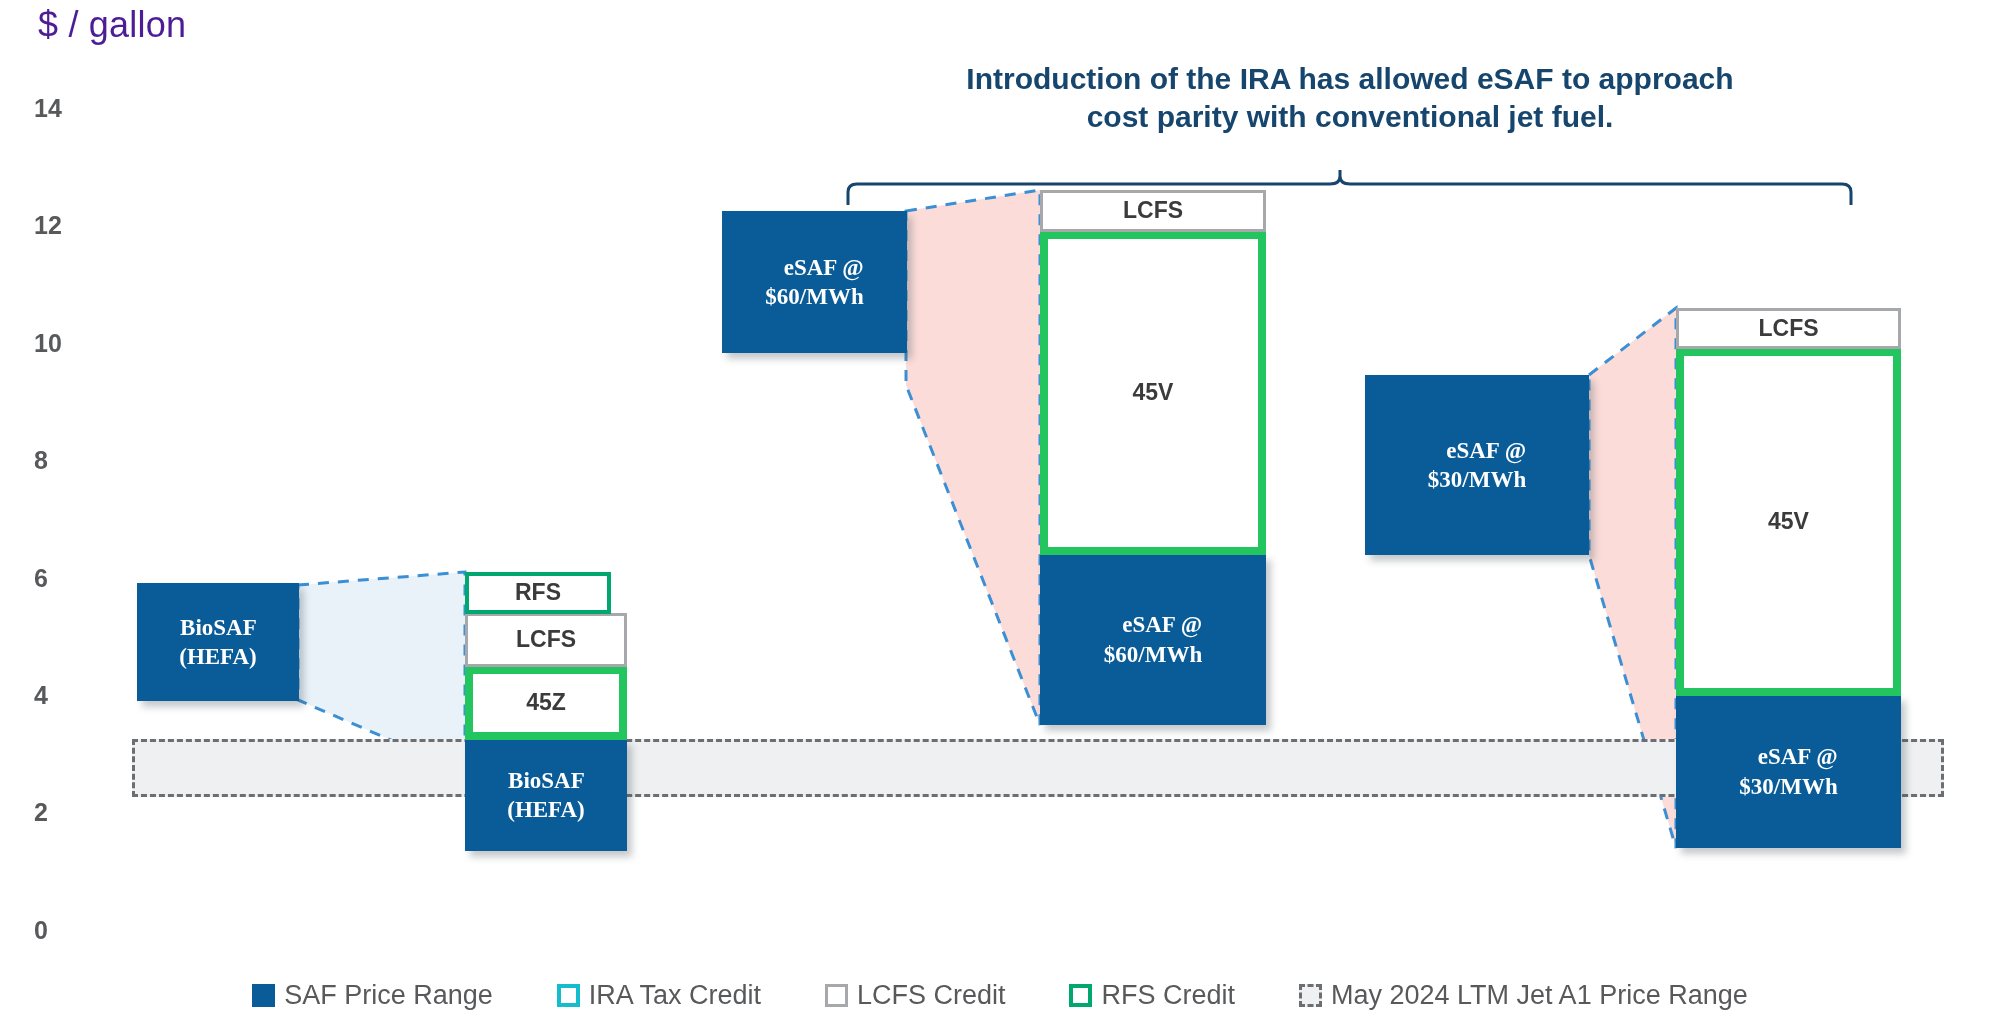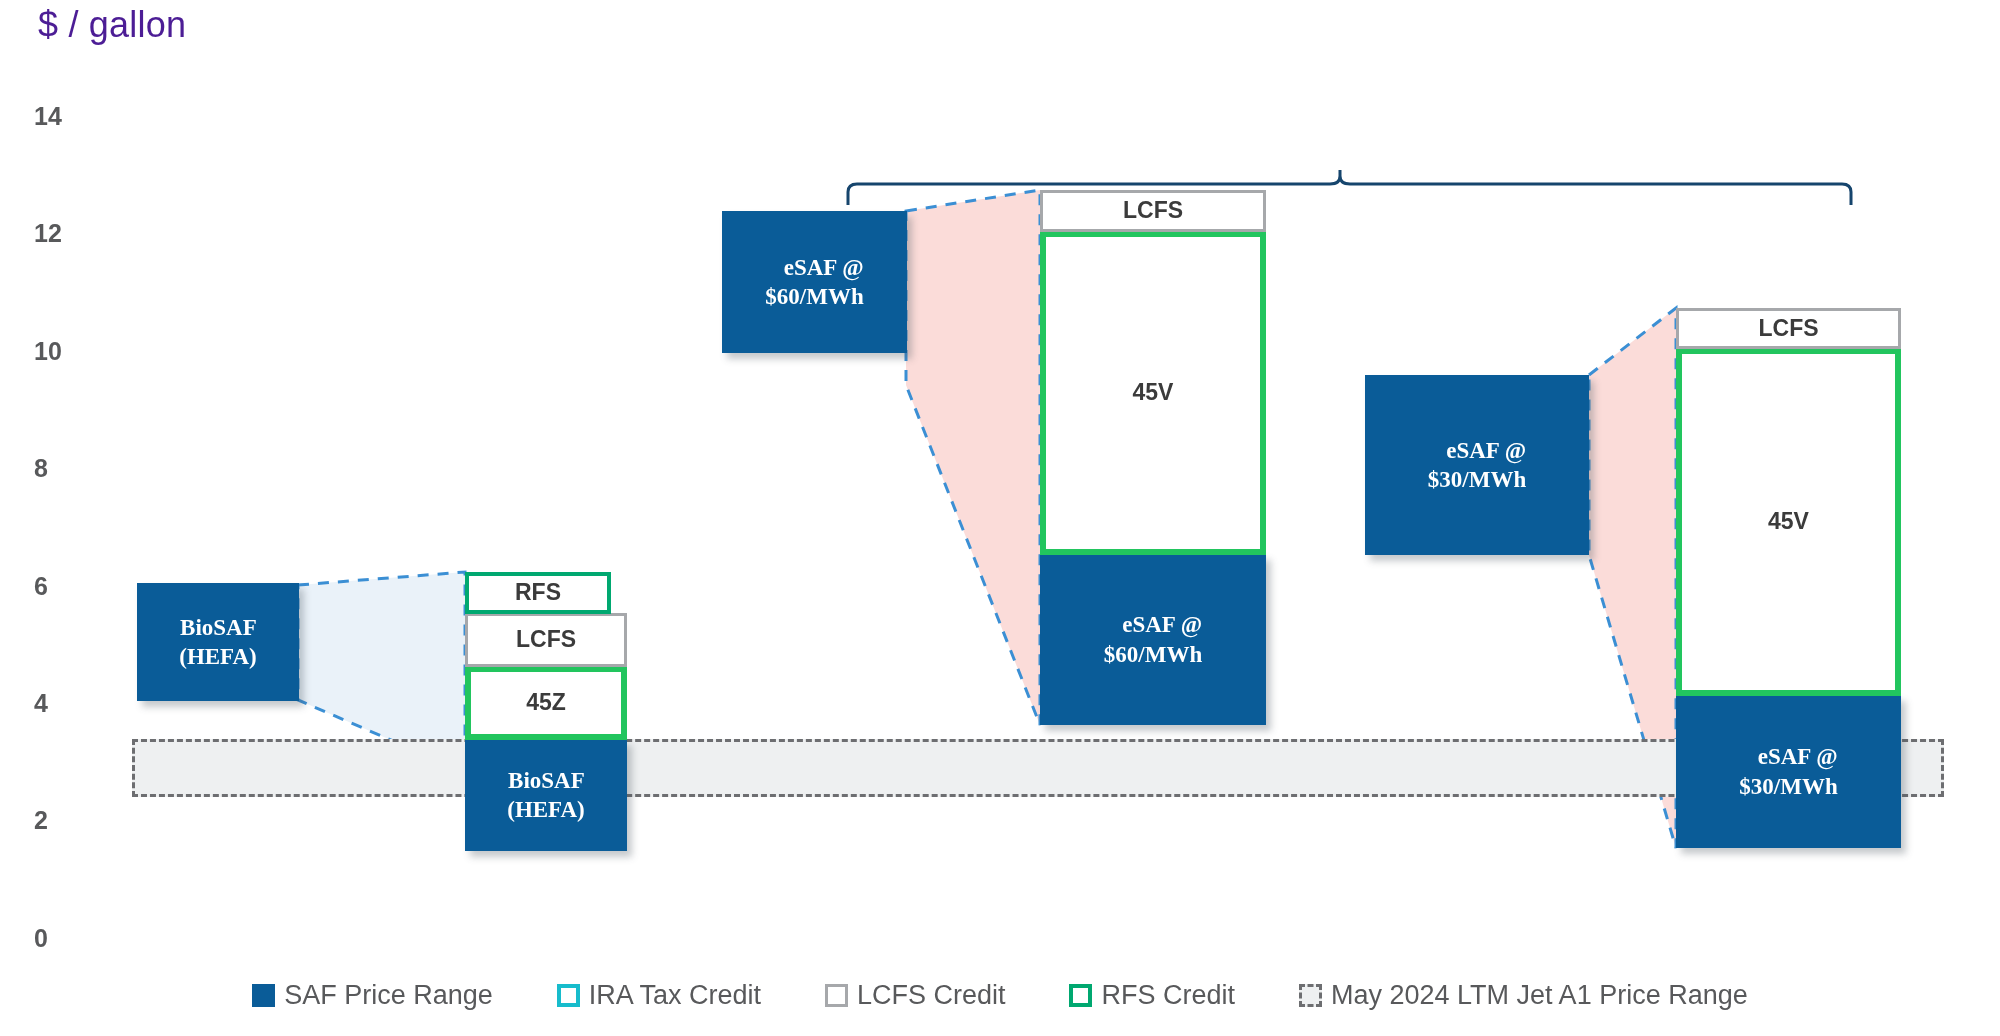--- a/index.html
+++ b/index.html
@@ -27,21 +27,20 @@
   }
   .tick {
     position:absolute;
     left:34px;
     width:52px;
     text-align:left;
     font-size:25px;
     color:#58595b;
     font-weight:600;
     transform:translateY(-50%);
-    margin-top:8px;
   }
 
   
   .jet-band {
     position:absolute;
     left:132px;
     width:1812px;
     background:#eef0f1;
     border:3px dashed #6d6e71;
     z-index:2;
@@ -67,21 +66,21 @@
   .bar.solid {
     background:#0a5c98;
     color:#ffffff;
     box-shadow:5px 6px 7px rgba(70,80,90,.30);
     font-family:Liberation Serif, serif;
   }
   .bar.credit {
     background:#ffffff;
     color:#3b3b3b;
   }
-  .bar.credit.ira   { border:6px solid #22c55e; }
+  .bar.credit.ira   { border:8px solid #22c55e; }
   .bar.credit.lcfs  { border:3px solid #a6a8ab; }
   .bar.credit.rfs   { border:4px solid #00a870; }
 
   
   .bracket { position:absolute; z-index:3; }
   .callout {
     position:absolute;
     z-index:5;
     text-align:center;
     color:#16456d;
@@ -172,20 +171,24 @@
   <div class="bar credit lcfs" style="left:1676px;top:308px;width:225px;height:41px;">LCFS</div>
 
   <div class="bracket" style="left:0;top:0;width:2000px;height:260px;">
     <svg width="2000" height="260">
       <path d="M 848,205 L 848,192 Q 848,184 857,184 L 1330,184 Q 1340,184 1340,176
                L 1340,170 L 1340,176 Q 1340,184 1350,184 L 1842,184 Q 1851,184 1851,192
                L 1851,205" fill="none" stroke="#16456d" stroke-width="3"></path>
     </svg>
   </div>
 
+  <div class="callout" style="left:800px;top:60px;width:1100px;">
+    <div>Introduction of the IRA has allowed eSAF to approach</div>
+    <div>cost parity with conventional jet fuel.</div>
+  </div>
 
   <div class="legend">
     <div class="legend-item">
       <span class="sw solid"></span>
       <span class="legend-label">SAF Price Range</span>
     </div>
     <div class="legend-item">
       <span class="sw ira"></span>
       <span class="legend-label">IRA Tax Credit</span>
     </div>

